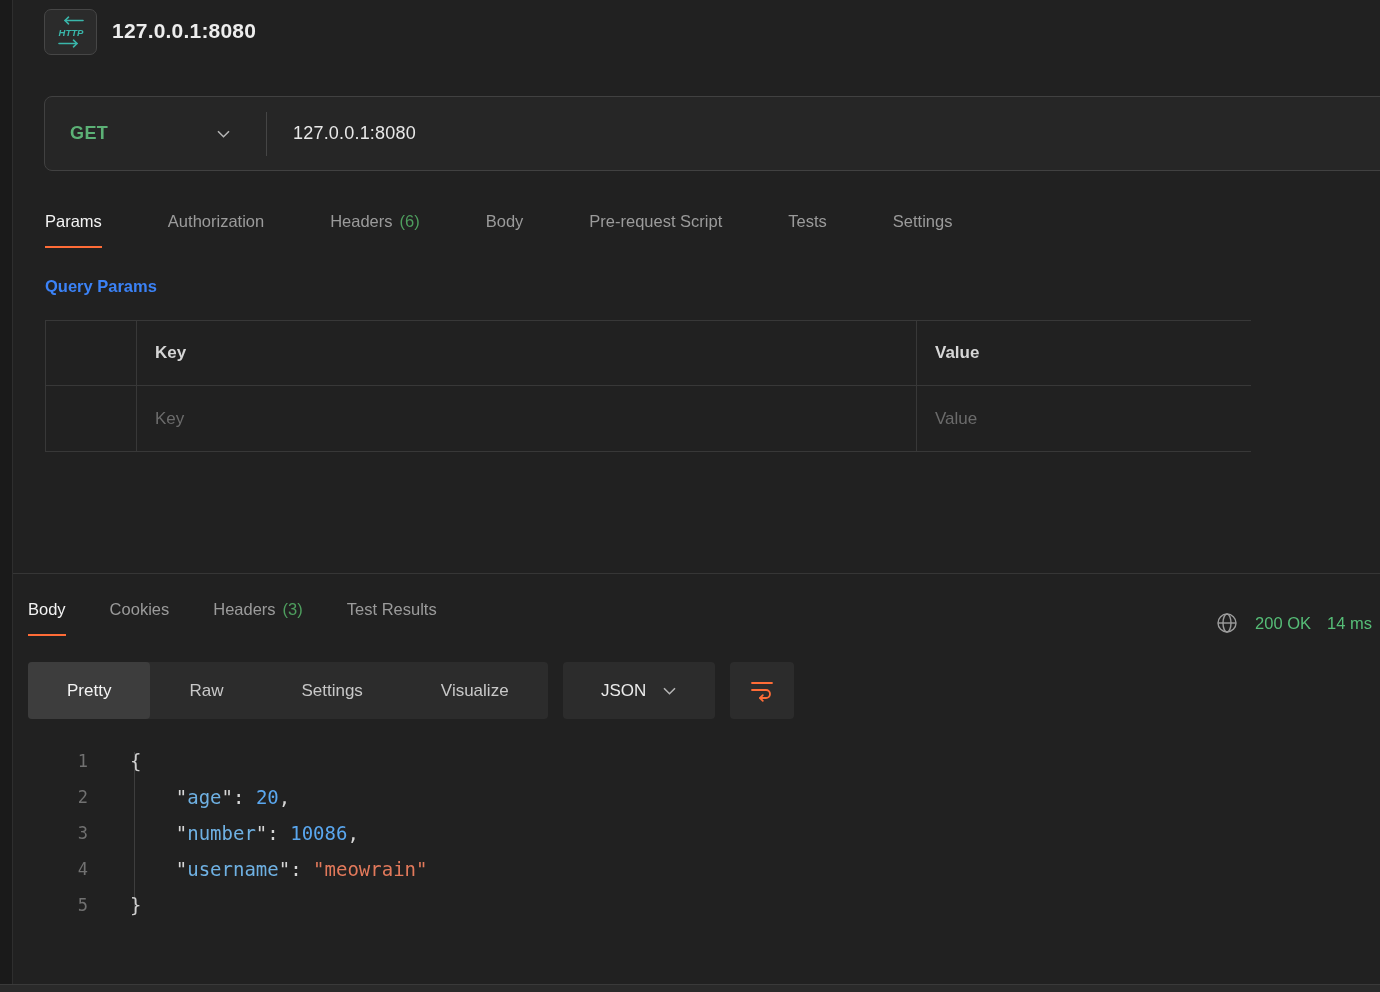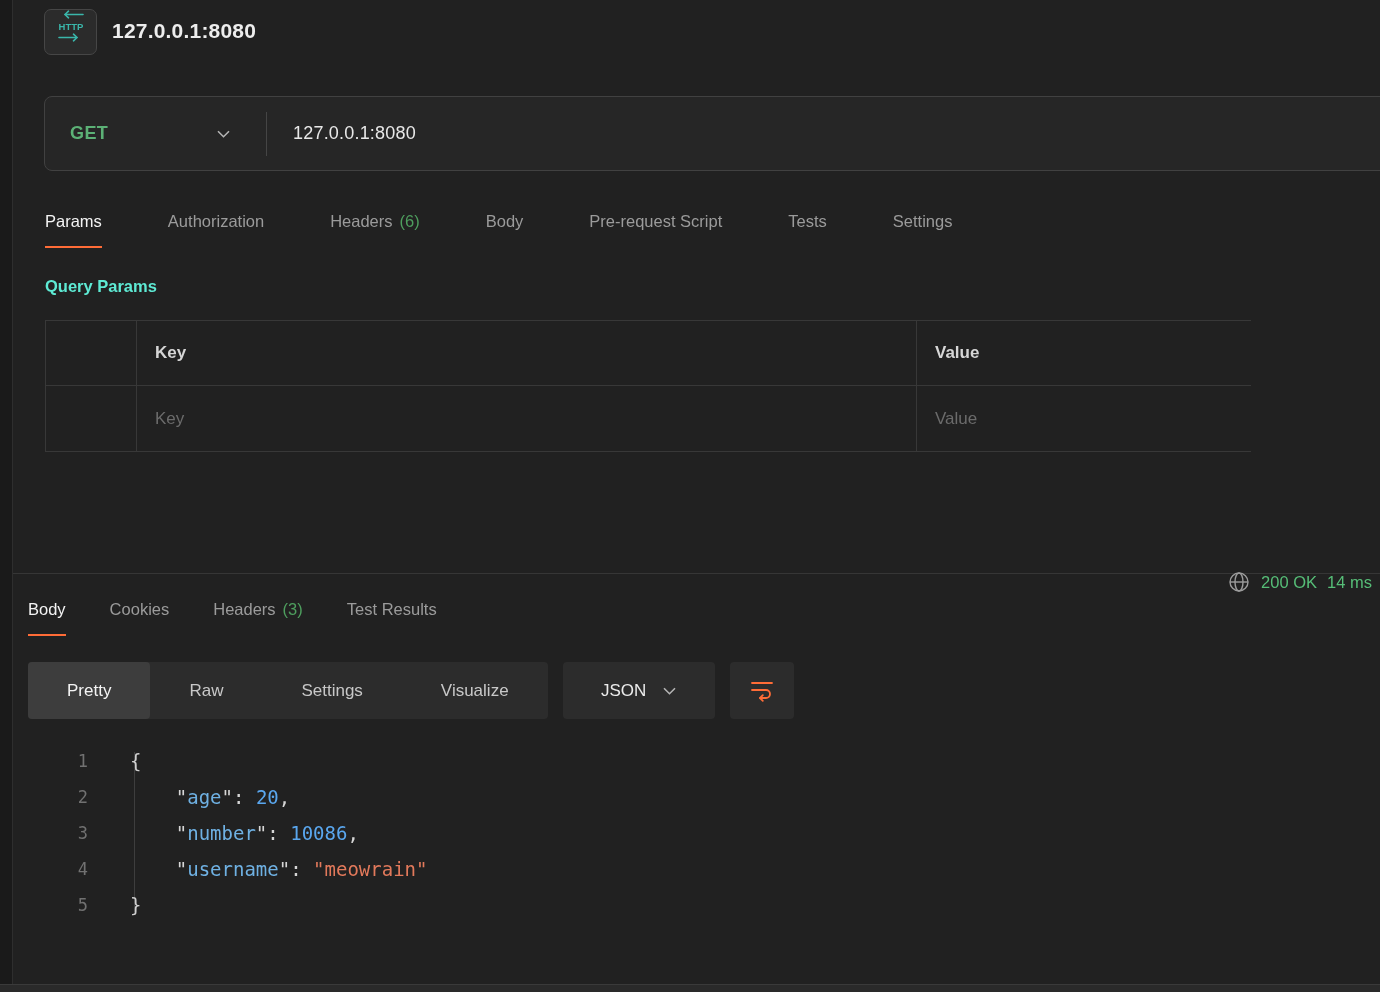--- a/index.html
+++ b/index.html
@@ -5,48 +5,48 @@
 <style>
   * { margin:0; padding:0; box-sizing:border-box; }
   html,body { width:1380px; height:992px; }
   body {
     position:relative; overflow:hidden;
     background:#212121;
     font-family:"Liberation Sans", sans-serif;
     color:#ddd;
   }
   .left-strip{position:absolute;left:0;top:0;width:13px;height:992px;background:#1a1a1a;border-right:1px solid #2e2e2e;}
-  .http-badge{position:absolute;left:44px;top:9px;width:53px;height:46px;background:#2b2b2b;border:1px solid #464646;border-radius:7px;display:flex;align-items:flex-start;justify-content:center;}
+  .http-badge{position:absolute;left:44px;top:9px;width:53px;height:46px;background:#2b2b2b;border:1px solid #464646;border-radius:7px;display:flex;align-items:center;justify-content:center;font-style:italic;}
   .page-title{position:absolute;left:112px;top:19px;font-size:21px;font-weight:700;color:#ededed;letter-spacing:.2px;}
 
   .url-bar{position:absolute;left:44px;top:96px;width:1345px;height:75px;background:#262626;border:1px solid #414141;border-radius:8px;display:flex;align-items:center;}
   .method{width:221px;display:flex;align-items:center;justify-content:space-between;padding:0 36px 0 25px;cursor:pointer;}
   .method-label{color:var(--method-green,#5cb176);font-weight:700;font-size:18px;letter-spacing:.4px;}
   .vdiv{width:1px;height:44px;background:#454545;}
   .url-input{flex:1;background:transparent;border:none;outline:none;color:#e8e8e8;font-size:18px;padding-left:26px;font-family:inherit;letter-spacing:.2px;}
 
   .tabs{position:absolute;display:flex;}
   .req-tabs{left:45px;top:212px;gap:66px;}
   .resp-tabs{left:28px;top:600px;gap:44px;}
   .tab{display:flex;align-items:flex-start;gap:7px;font-size:16.5px;color:#9b9b9b;padding-bottom:15px;border-bottom:2px solid transparent;cursor:pointer;white-space:nowrap;}
   .tab.active{color:#f3f3f3;border-bottom-color:var(--accent-orange,#ff6c37);}
   .tab-count{color:var(--count-green,#4e9e5e);}
   .tab-count:empty{display:none;}
 
-  .qp-title{position:absolute;left:45px;top:277px;font-size:16.5px;font-weight:700;color:#5eead4;}
+  .qp-title{position:absolute;left:45px;top:277px;font-size:16.5px;font-weight:700;color:#3b82f6;}
   .qp-table{position:absolute;left:45px;top:320px;width:1206px;display:grid;grid-template-columns:90px 780px 1fr;border-top:1px solid #383838;border-left:1px solid #383838;border-bottom:1px solid #383838;}
   .cell{height:65px;}
   .cell.mid{border-bottom:1px solid #383838;}
   .cell.vline{border-left:1px solid #383838;}
   .cell.head{line-height:64px;padding-left:18px;font-size:17px;font-weight:700;color:#d6d6d6;}
   .cell input{width:100%;height:100%;background:transparent;border:none;outline:none;padding-left:18px;font-size:17px;color:#ddd;font-family:inherit;}
   .cell input::placeholder{color:#6b6b6b;opacity:1;}
 
   .resp-divider{position:absolute;left:13px;top:573px;width:1367px;height:1px;background:#363636;}
-  .resp-meta{position:absolute;top:570px;right:8px;display:flex;align-items:center;gap:10px;}
+  .resp-meta{position:absolute;top:611px;right:8px;display:flex;align-items:center;gap:16px;}
   .status,.time{color:var(--status-green,#56bd77);font-size:16.5px;white-space:nowrap;}
 
   .view-bar{position:absolute;left:28px;top:662px;height:57px;display:flex;gap:15px;align-items:stretch;}
   .toggle-group{display:flex;background:#2c2c2c;border-radius:4px;}
   .toggle{padding:0 39px;display:flex;align-items:center;font-size:17px;color:#c8c8c8;cursor:pointer;border-radius:4px;text-align:center;}
   .toggle.active{background:#3d3d3d;color:#f4f4f4;}
   .lang-select{width:152px;background:#2c2c2c;border-radius:4px;display:flex;align-items:center;justify-content:center;gap:17px;font-size:17px;color:#ececec;cursor:pointer;}
   .wrap-btn{width:64px;background:#2c2c2c;border:none;border-radius:4px;display:flex;align-items:center;justify-content:center;cursor:pointer;}
 
   .indent-guide{position:absolute;left:134px;top:752px;width:1px;height:160px;background:#3e3e3e;}

